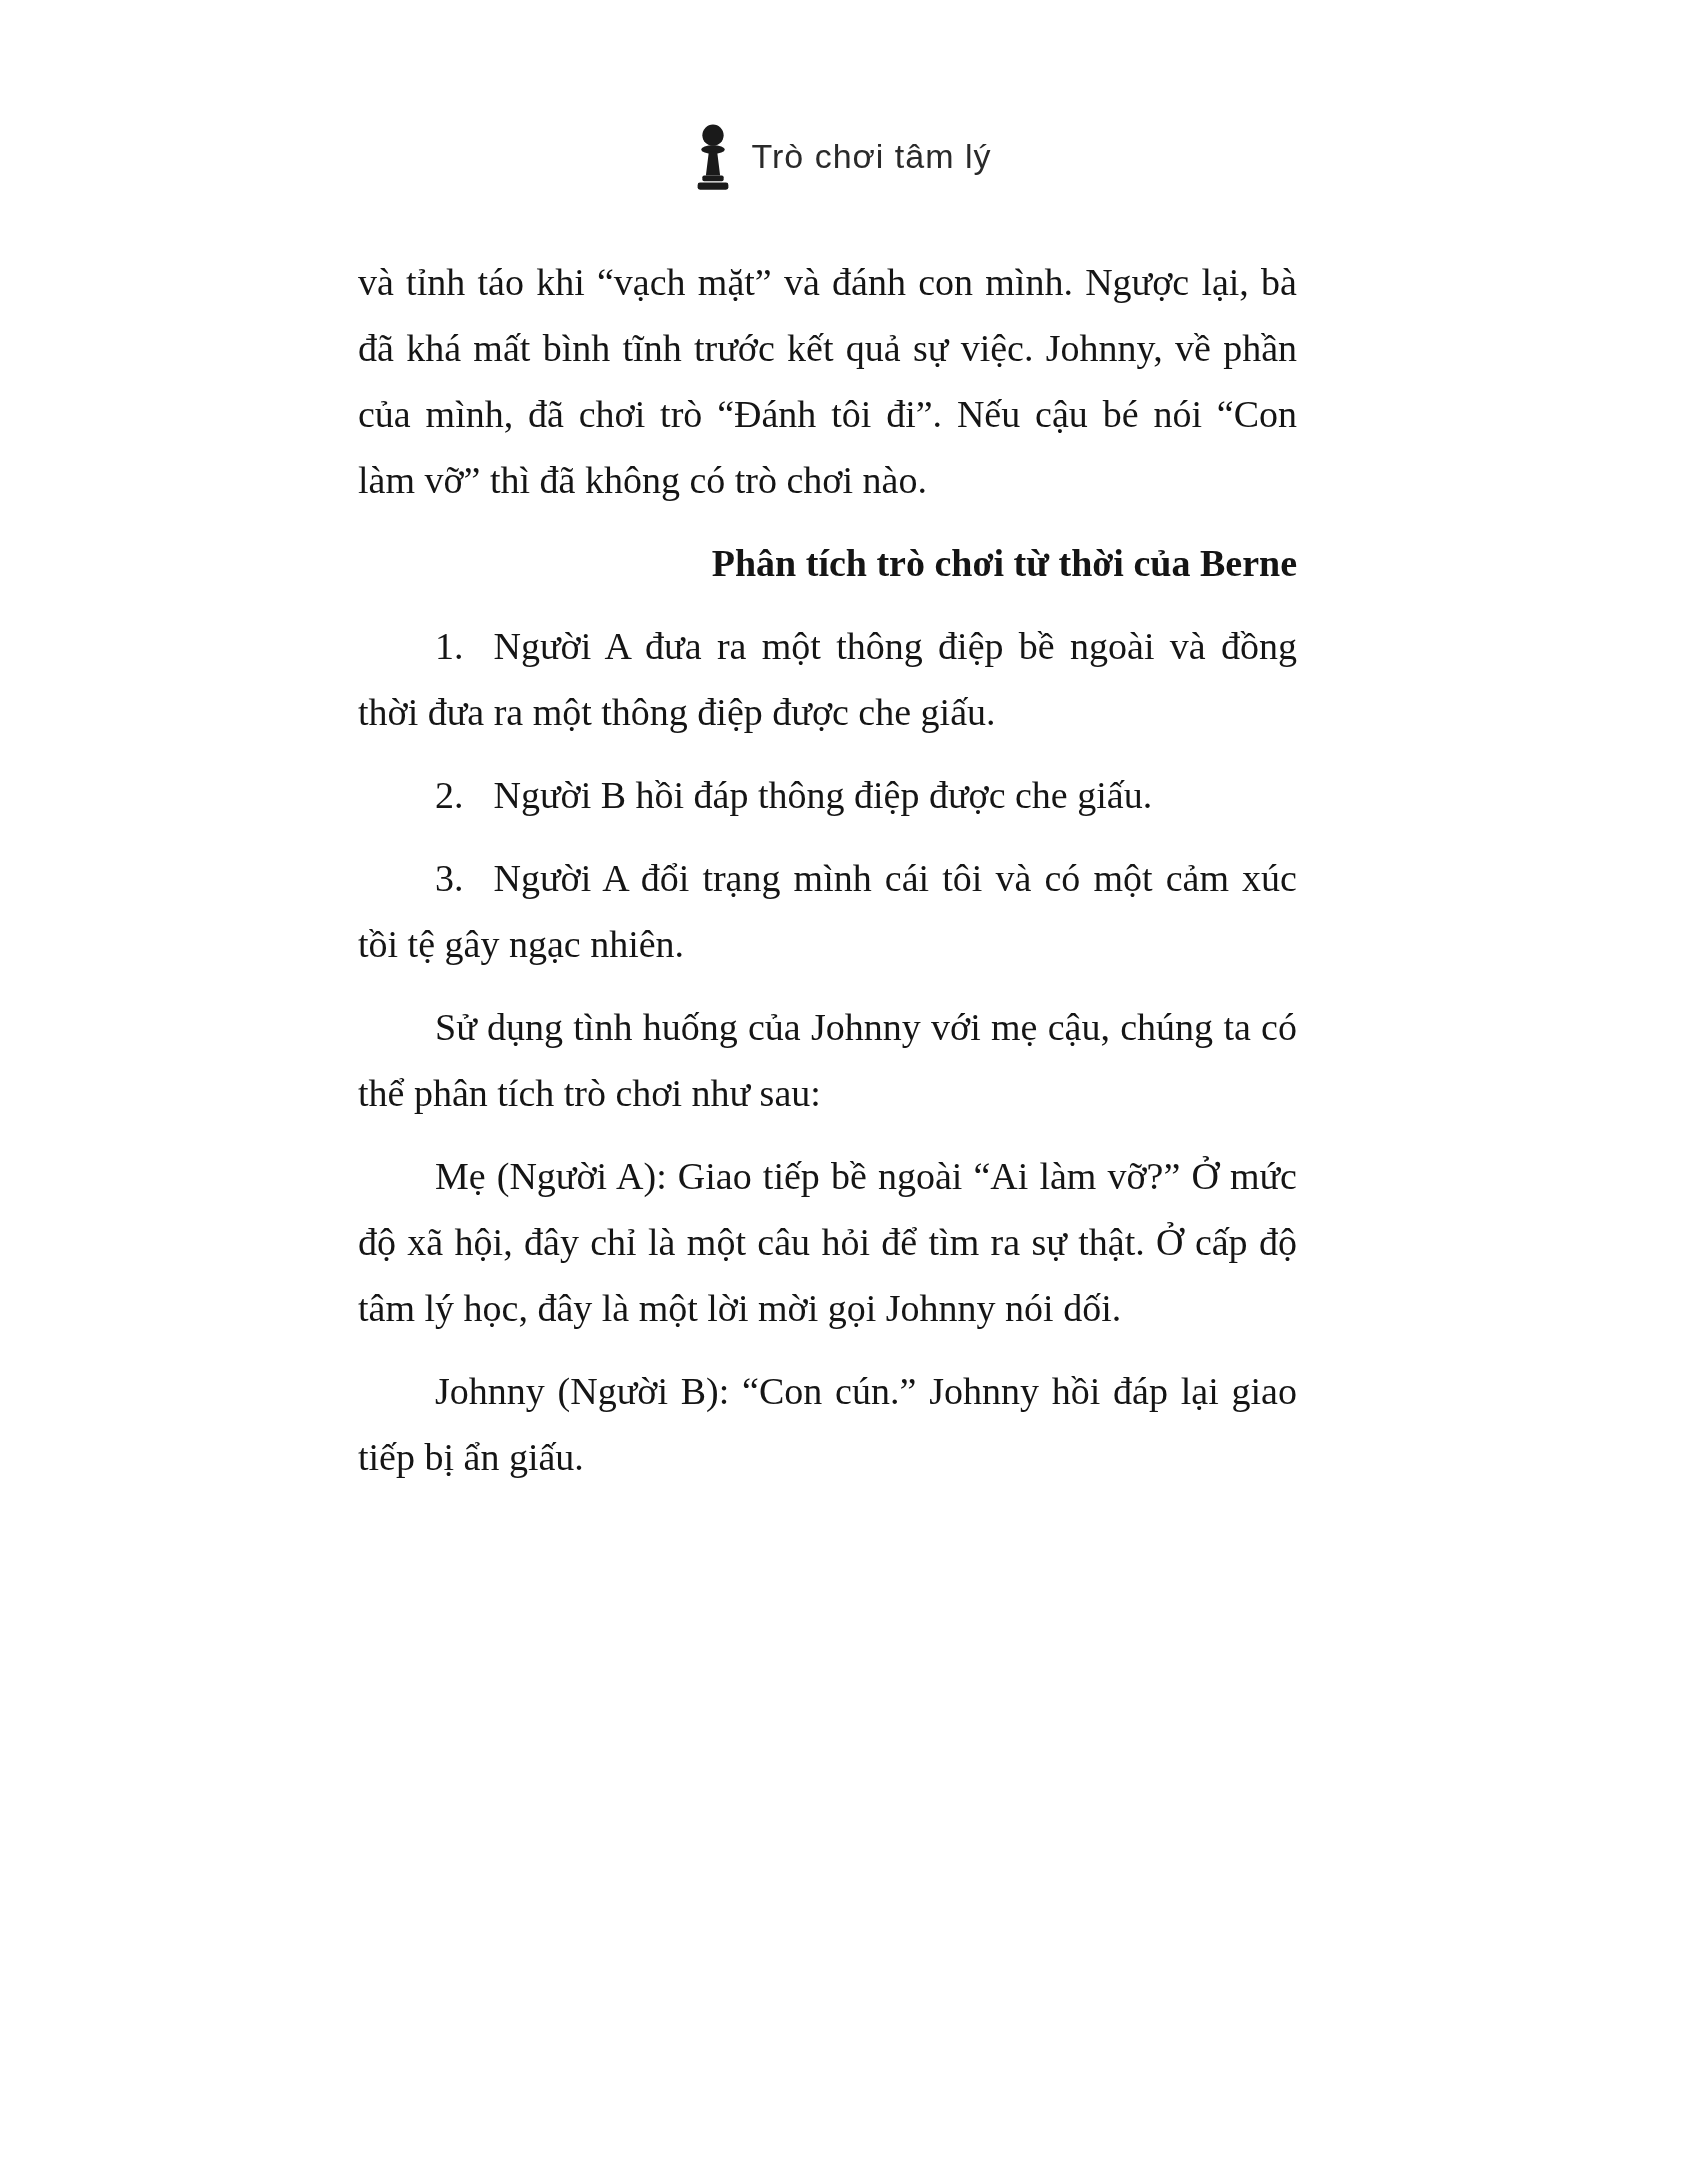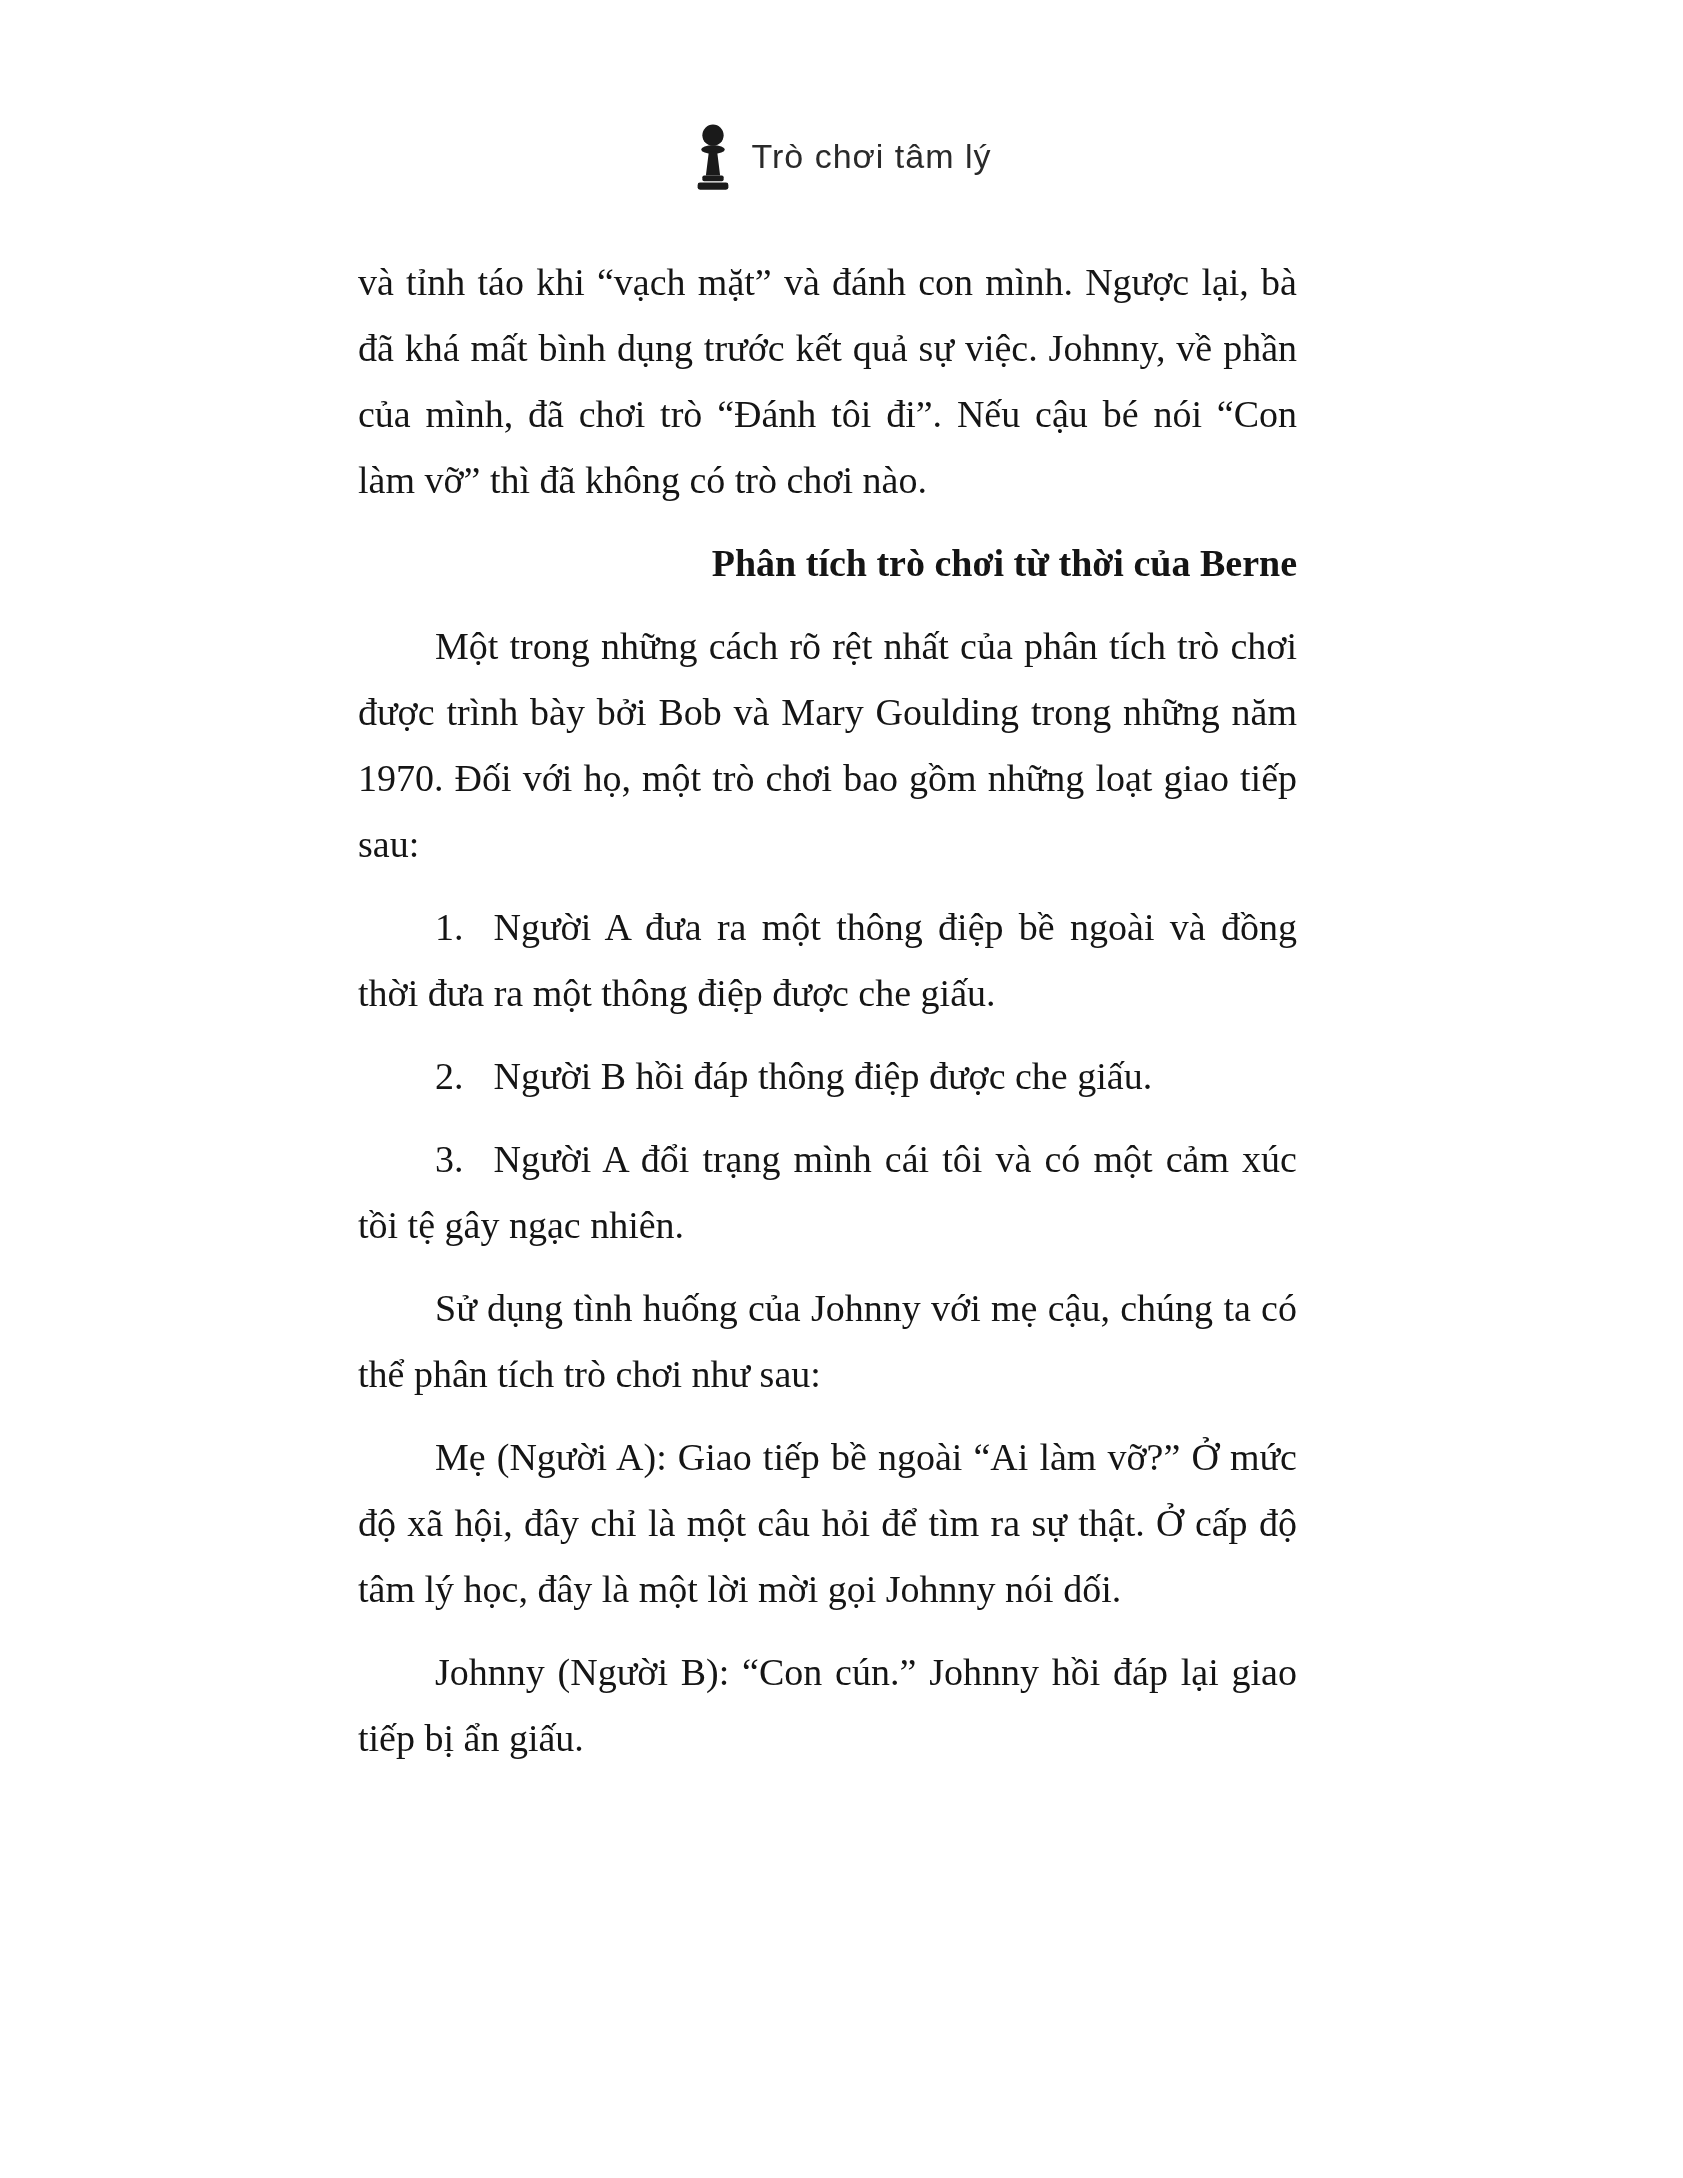--- a/index.html
+++ b/index.html
@@ -83,25 +83,24 @@
       <ellipse cx="18" cy="24" rx="10" ry="3.6" fill="#1a1a1a"></ellipse>
       <path d="M14.5 26 L21.5 26 L24 46 L12 46 Z" fill="#1a1a1a"></path>
       <rect x="9" y="46" width="18" height="5" rx="1.5" fill="#1a1a1a"></rect>
       <rect x="5" y="52" width="26" height="6" rx="2" fill="#1a1a1a"></rect>
     </svg>
     <span class="running-title">Trò chơi tâm lý</span>
   </div>
 
   <div class="content">
 
-    <p class="para">và tỉnh táo khi “vạch mặt” và đánh con mình. Ngược lại, bà đã khá mất bình dụng trước kết quả sự việc. Johnny, về phần của mình, đã chơi trò “Đánh tôi đi”. Nếu cậu bé nói “Con làm vỡ” thì đã không có trò chơi nào.</p>
+    <p class="para">và tỉnh táo khi “vạch mặt” và đánh con mình. Ngược lại, bà đã khá mất bình tĩnh trước kết quả sự việc. Johnny, về phần của mình, đã chơi trò “Đánh tôi đi”. Nếu cậu bé nói “Con làm vỡ” thì đã không có trò chơi nào.</p>
 
     <p class="heading">Phân tích trò chơi từ thời của Berne</p>
 
-    <p class="para indent">Một trong những cách rõ rệt nhất của phân tích trò chơi được trình bày bởi Bob và Mary Goulding trong những năm 1970. Đối với họ, một trò chơi bao gồm những loạt giao tiếp sau:</p>
 
     <p class="para indent"><span class="num">1.</span><span>Người A đưa ra một thông điệp bề ngoài và đồng thời đưa ra một thông điệp được che giấu.</span></p>
 
     <p class="para indent"><span class="num">2.</span><span>Người B hồi đáp thông điệp được che giấu.</span></p>
 
     <p class="para indent"><span class="num">3.</span><span>Người A đổi trạng mình cái tôi và có một cảm xúc tồi tệ gây ngạc nhiên.</span></p>
 
     <p class="para indent">Sử dụng tình huống của Johnny với mẹ cậu, chúng ta có thể phân tích trò chơi như sau:</p>
 
     <p class="para indent">Mẹ (Người A): Giao tiếp bề ngoài “Ai làm vỡ?” Ở mức độ xã hội, đây chỉ là một câu hỏi để tìm ra sự thật. Ở cấp độ tâm lý học, đây là một lời mời gọi Johnny nói dối.</p>

